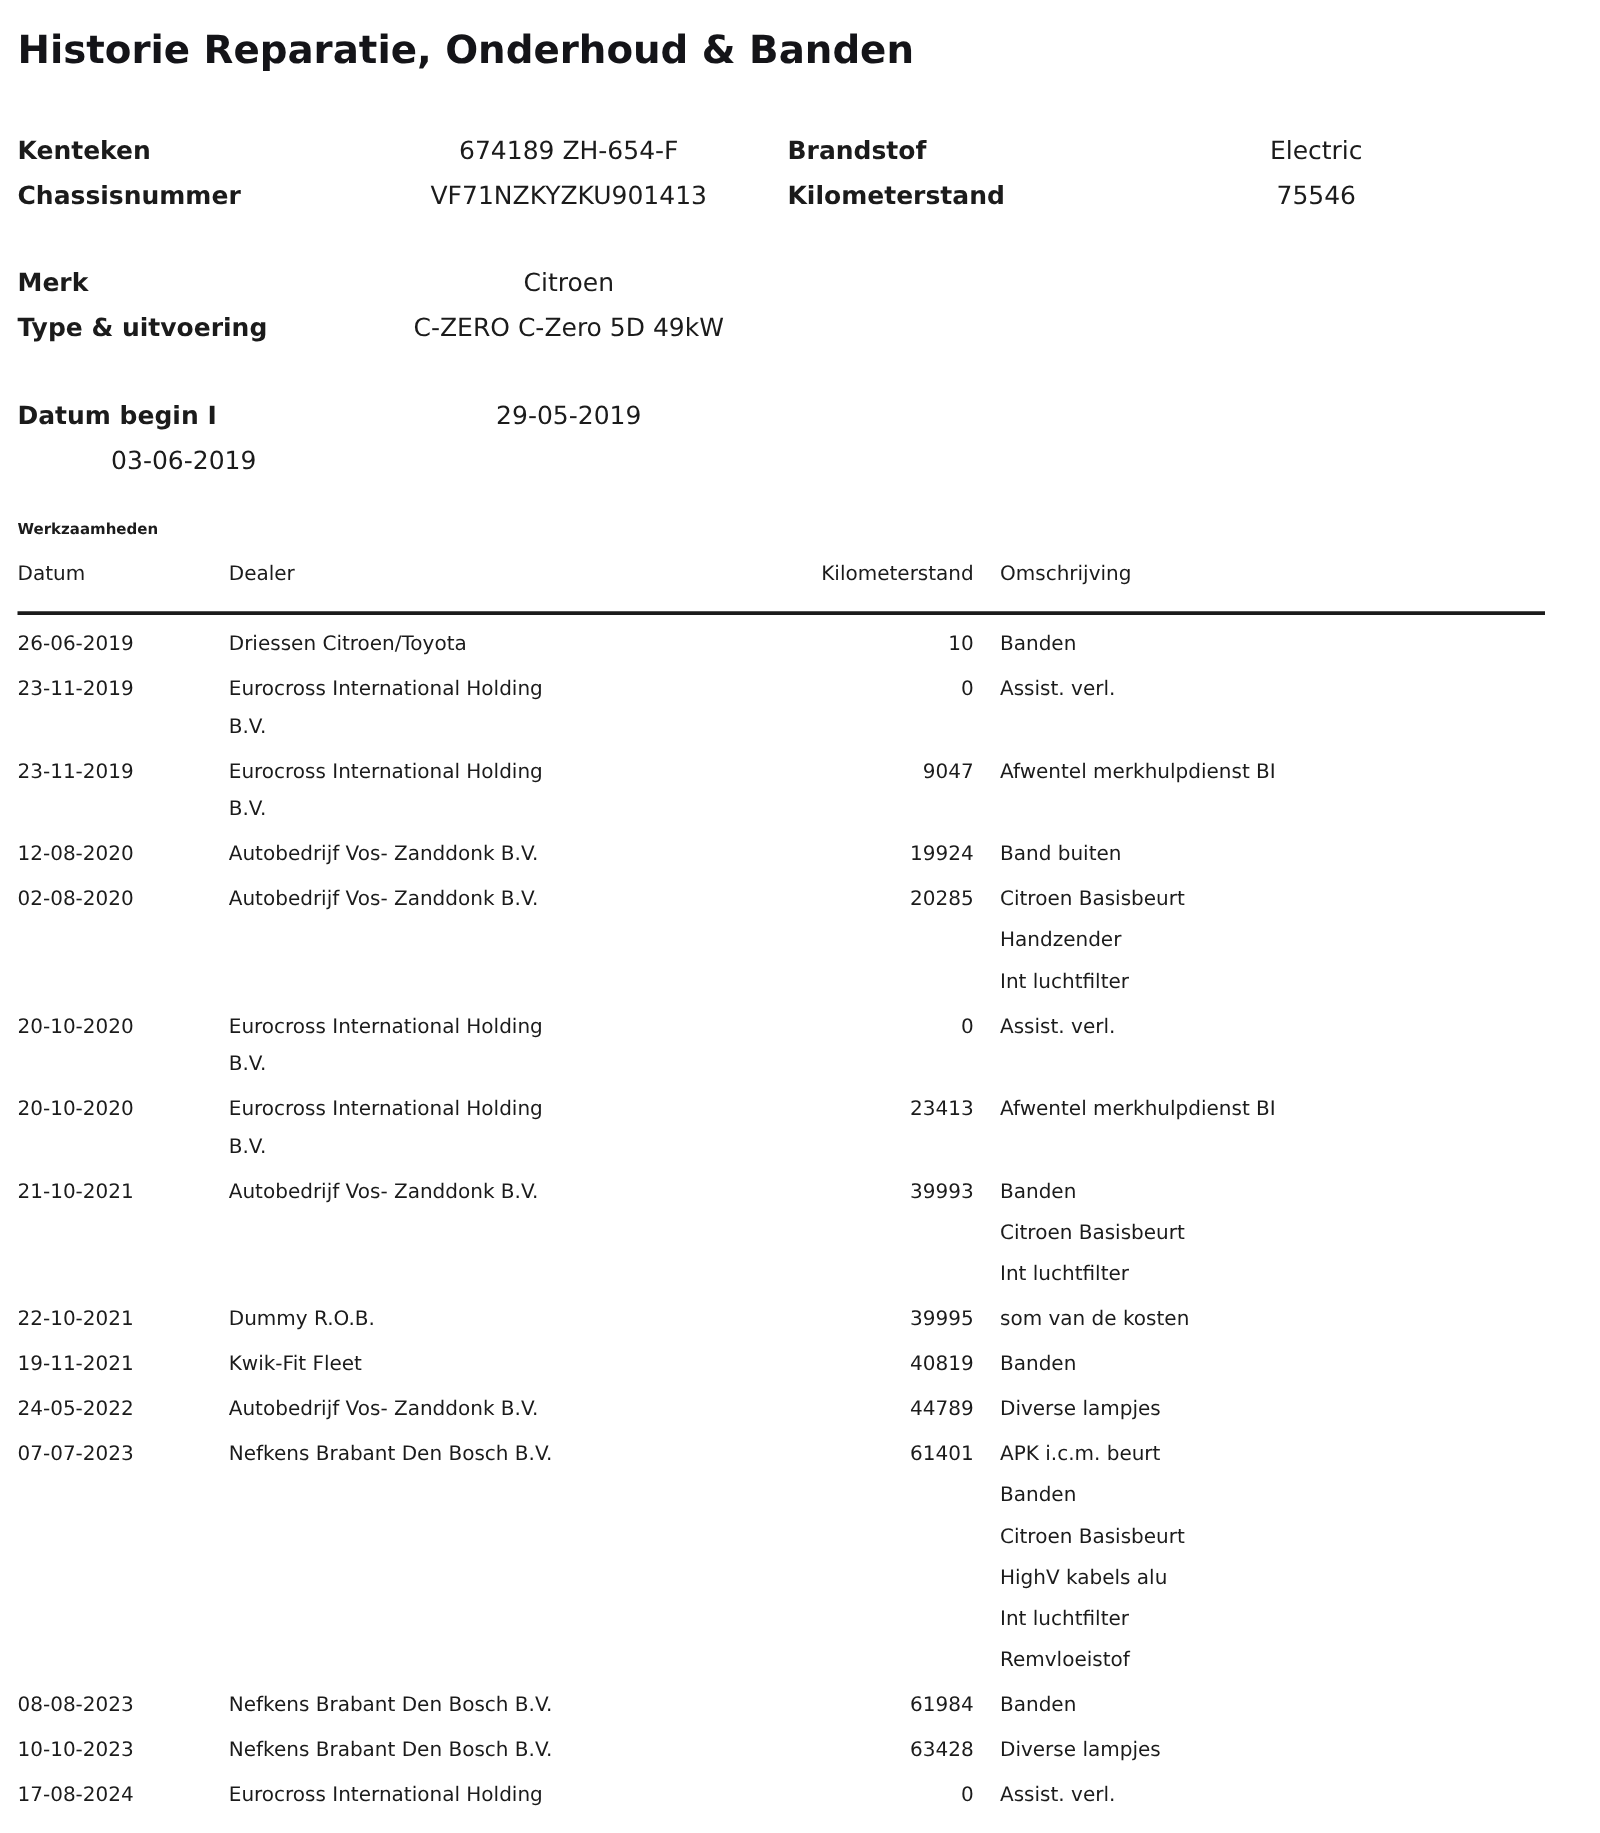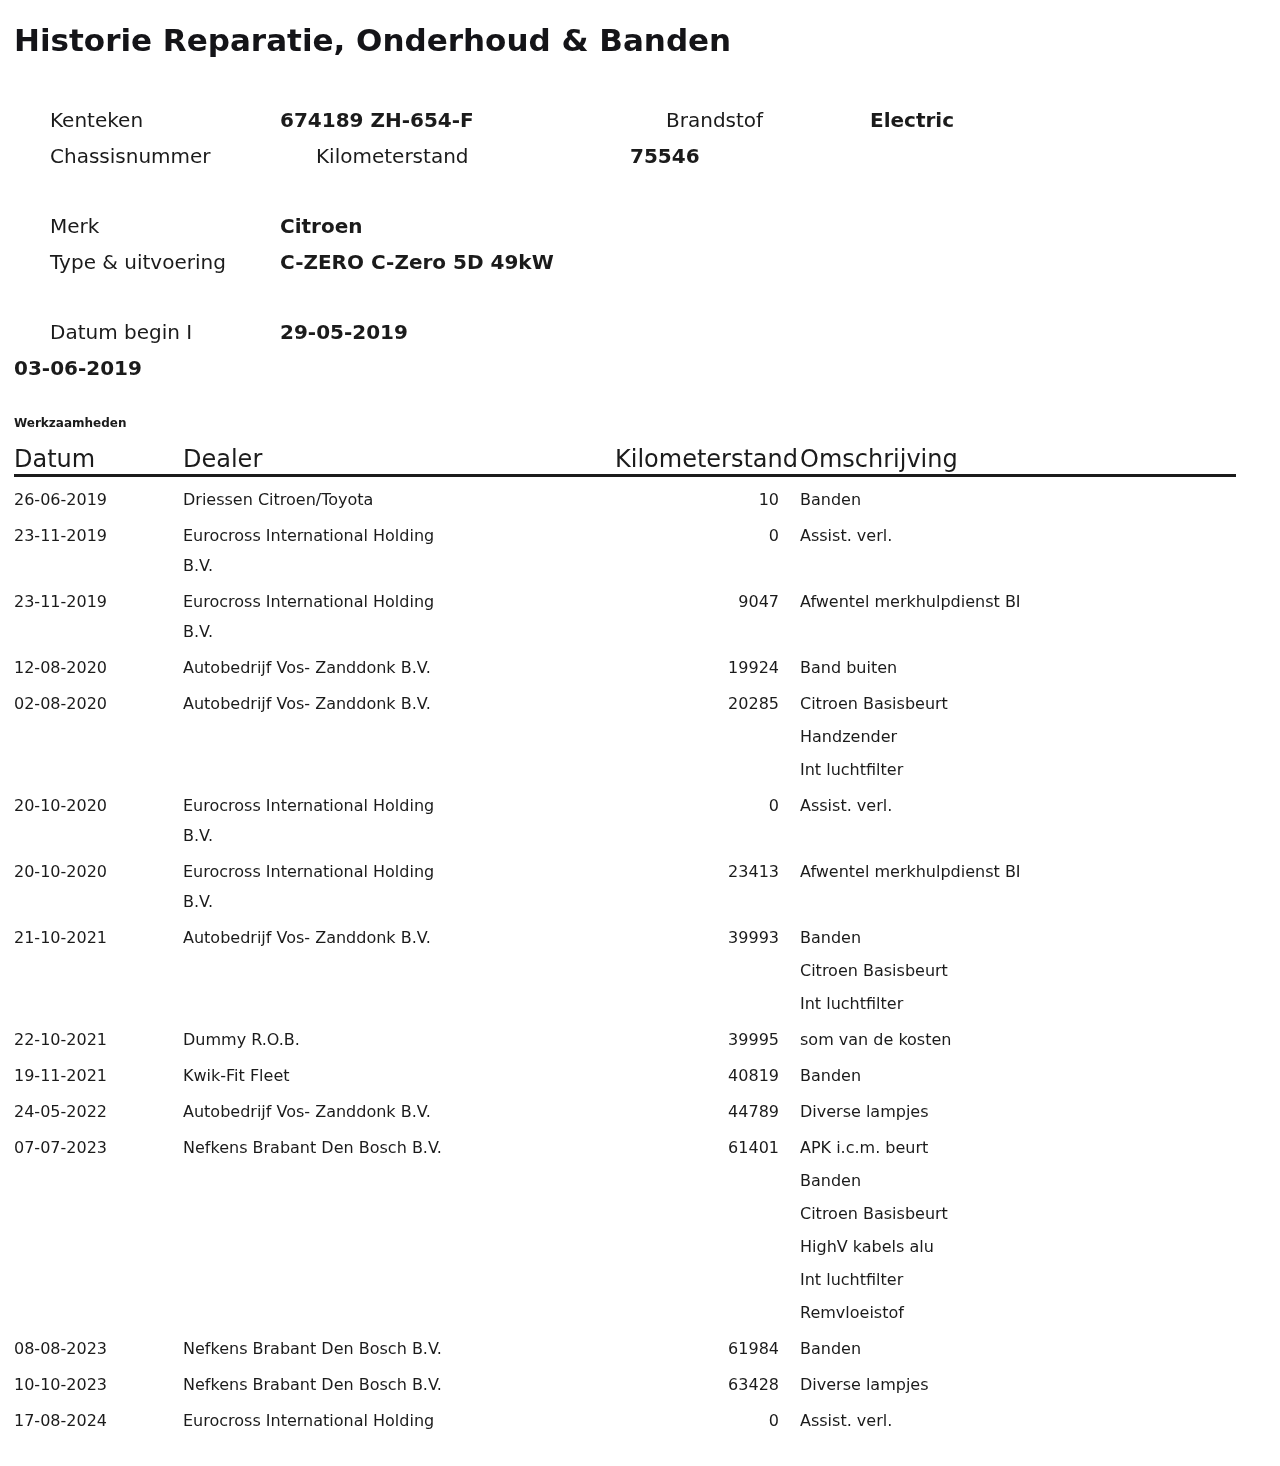--- a/index.html
+++ b/index.html
@@ -19,38 +19,38 @@
     color: #141418;
     margin-bottom: 44px;
   }
 
   .info-row {
     display: grid;
     grid-template-columns: 266px 350px 240px 1fr;
     font-size: 20px;
     line-height: 36px;
   }
-  .lbl { font-weight: normal; margin-left: 36px; }
-  .val { font-weight: bold; }
+  .lbl { font-weight: bold; }
+  .val { font-weight: normal; text-align: center; }
   .info-block { margin-bottom: 0; }
   .info-block + .info-block { margin-top: 34px; }
 
   .section-title {
     font-size: 12px;
     font-weight: bold;
     margin-top: 30px;
   }
 
   .table { margin-top: 14px; }
   .thead {
     display: grid;
     grid-template-columns: 169px 432px 164px 1fr;
-    font-size: 24px;
+    font-size: 16px;
     line-height: 30px;
-    padding-bottom: 0;
+    padding-bottom: 15px;
     border-bottom: 3px solid #1b1b1b;
   }
   .trow {
     display: grid;
     grid-template-columns: 169px 432px 164px 1fr;
     font-size: 16px;
     line-height: 30px;
     margin-bottom: 6px;
   }
   #rows { padding-top: 8px; }
@@ -68,20 +68,21 @@
 
   <div class="info-block">
     <div class="info-row">
       <span class="lbl">Kenteken</span>
       <span class="val">674189 ZH-654-F</span>
       <span class="lbl">Brandstof</span>
       <span class="val">Electric</span>
     </div>
     <div class="info-row">
       <span class="lbl">Chassisnummer</span>
+      <span class="val">VF71NZKYZKU901413</span>
       <span class="lbl">Kilometerstand</span>
       <span class="val">75546</span>
     </div>
   </div>
 
   <div class="info-block">
     <div class="info-row">
       <span class="lbl">Merk</span>
       <span class="val">Citroen</span>
       <span></span>

